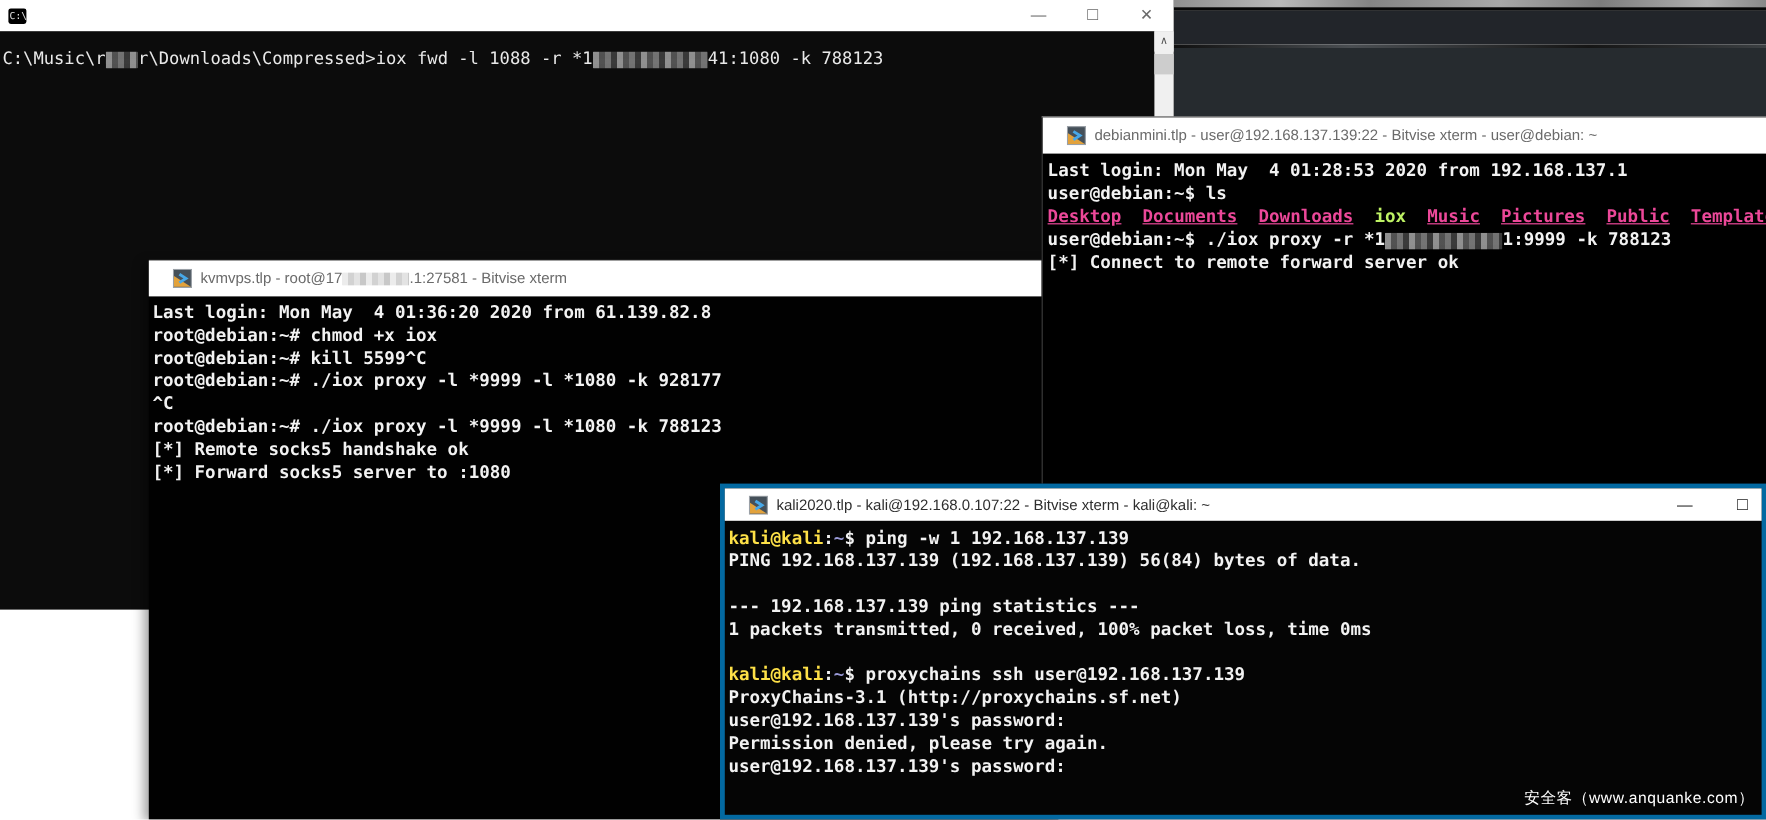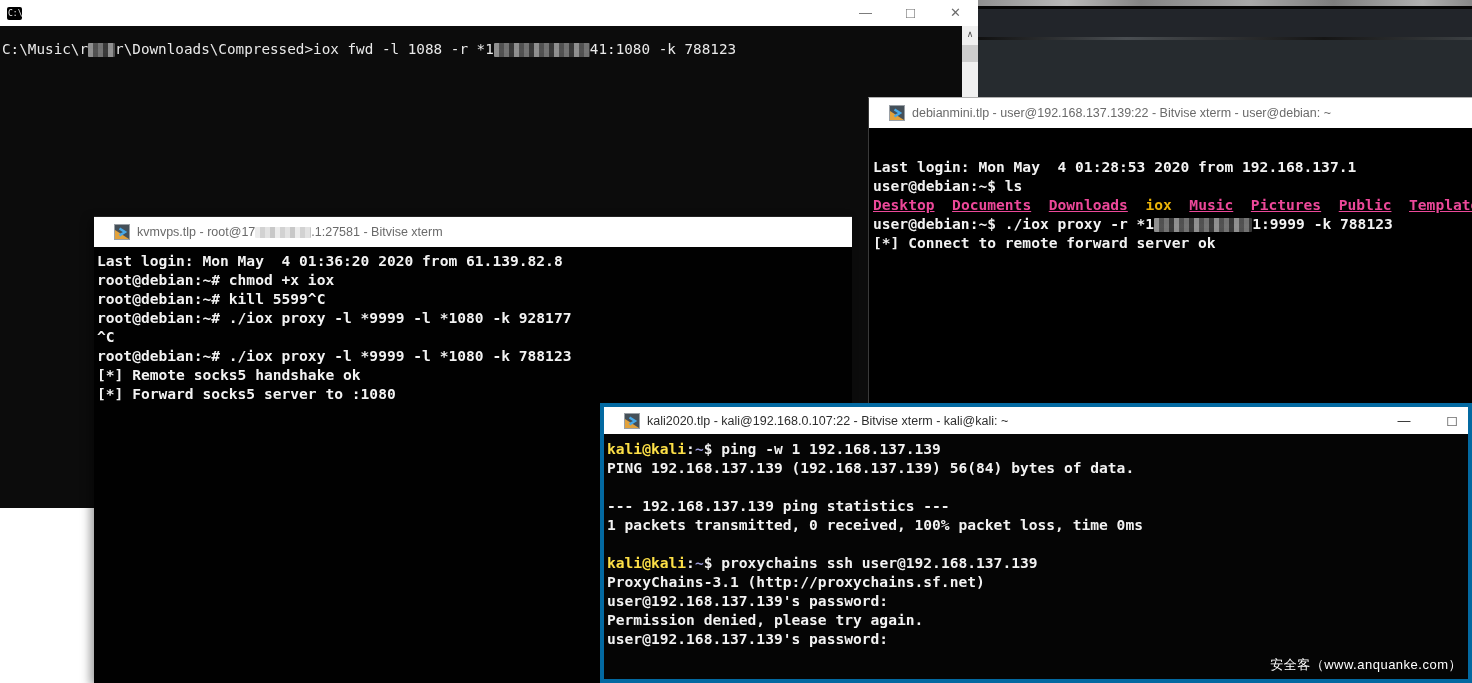--- a/index.html
+++ b/index.html
@@ -40,36 +40,36 @@
   
   .scrollbar{position:absolute;top:26px;right:0;bottom:0;width:16px;background:#f0f0f0;}
   .sb-arrow{height:17px;text-align:center;font-size:9px;line-height:17px;color:#505050;background:#f0f0f0;}
   .sb-thumb{position:absolute;top:19px;left:0;width:100%;height:17px;background:#cdcdcd;}
   
   .bv .titlebar{height:30px;padding-left:20px;border-bottom:0;}
   .bv .term{
     font-size:14.6px;line-height:19px;color:#f2f2f2;font-weight:bold;
   }
   .bv-icon{width:16px;height:16px;flex:0 0 auto;display:block;}
-  .kvm{left:94px;top:216px;width:758px;height:467px;background:#010101;
+  .kvm{left:124px;top:216px;width:758px;height:467px;background:#010101;
        border-top:1px solid #222;box-shadow:-4px 3px 9px rgba(0,0,0,.38);}
   .kvm .term{left:0;top:30px;right:0;bottom:0;padding:4px 0 0 3px;}
   .deb{left:868px;top:97px;width:604px;height:500px;background:#000;
        border-top:1px solid #b0b0b0;border-left:1px solid #3a3a3a;}
-  .deb .term{left:0;top:30px;right:0;bottom:0;padding:5px 0 0 4px;margin-top:24px;}
+  .deb .term{left:0;top:30px;right:0;bottom:0;padding:5px 0 0 4px;}
   .kali{left:600px;top:403px;width:872px;height:280px;background:#050505;
         border:4px solid #0369a1;}
   .kali .titlebar{height:27px;color:#2e2e2e;}
   .kali .term{left:0;top:27px;right:0;bottom:0;padding:5px 0 0 3px;}
   .kali .wbtn{position:absolute;top:0;line-height:27px;color:#222;}
   .kali .wbtn.b-min{left:780px;width:40px;}
   .kali .wbtn.b-max{left:828px;width:40px;}
   
   .c-blue{color:#ec4899;text-decoration:underline;}
-  .c-green{color:#eab308;}
+  .c-green{color:#bef264;}
   .c-red{color:#fde047;}
   .c-tilde{color:#9a9ad8;}
   
   .mosaic{
     display:inline-block;height:14px;vertical-align:text-bottom;border-radius:1px;
     background-image:
       repeating-linear-gradient(90deg, rgba(150,150,150,.95) 0 5px, rgba(85,85,85,.95) 5px 10px, rgba(120,120,120,.95) 10px 15px, rgba(60,60,60,.95) 15px 20px),
       repeating-linear-gradient(0deg, rgba(0,0,0,.3) 0 4px, rgba(255,255,255,.14) 4px 8px);
     filter:blur(.4px);
   }

